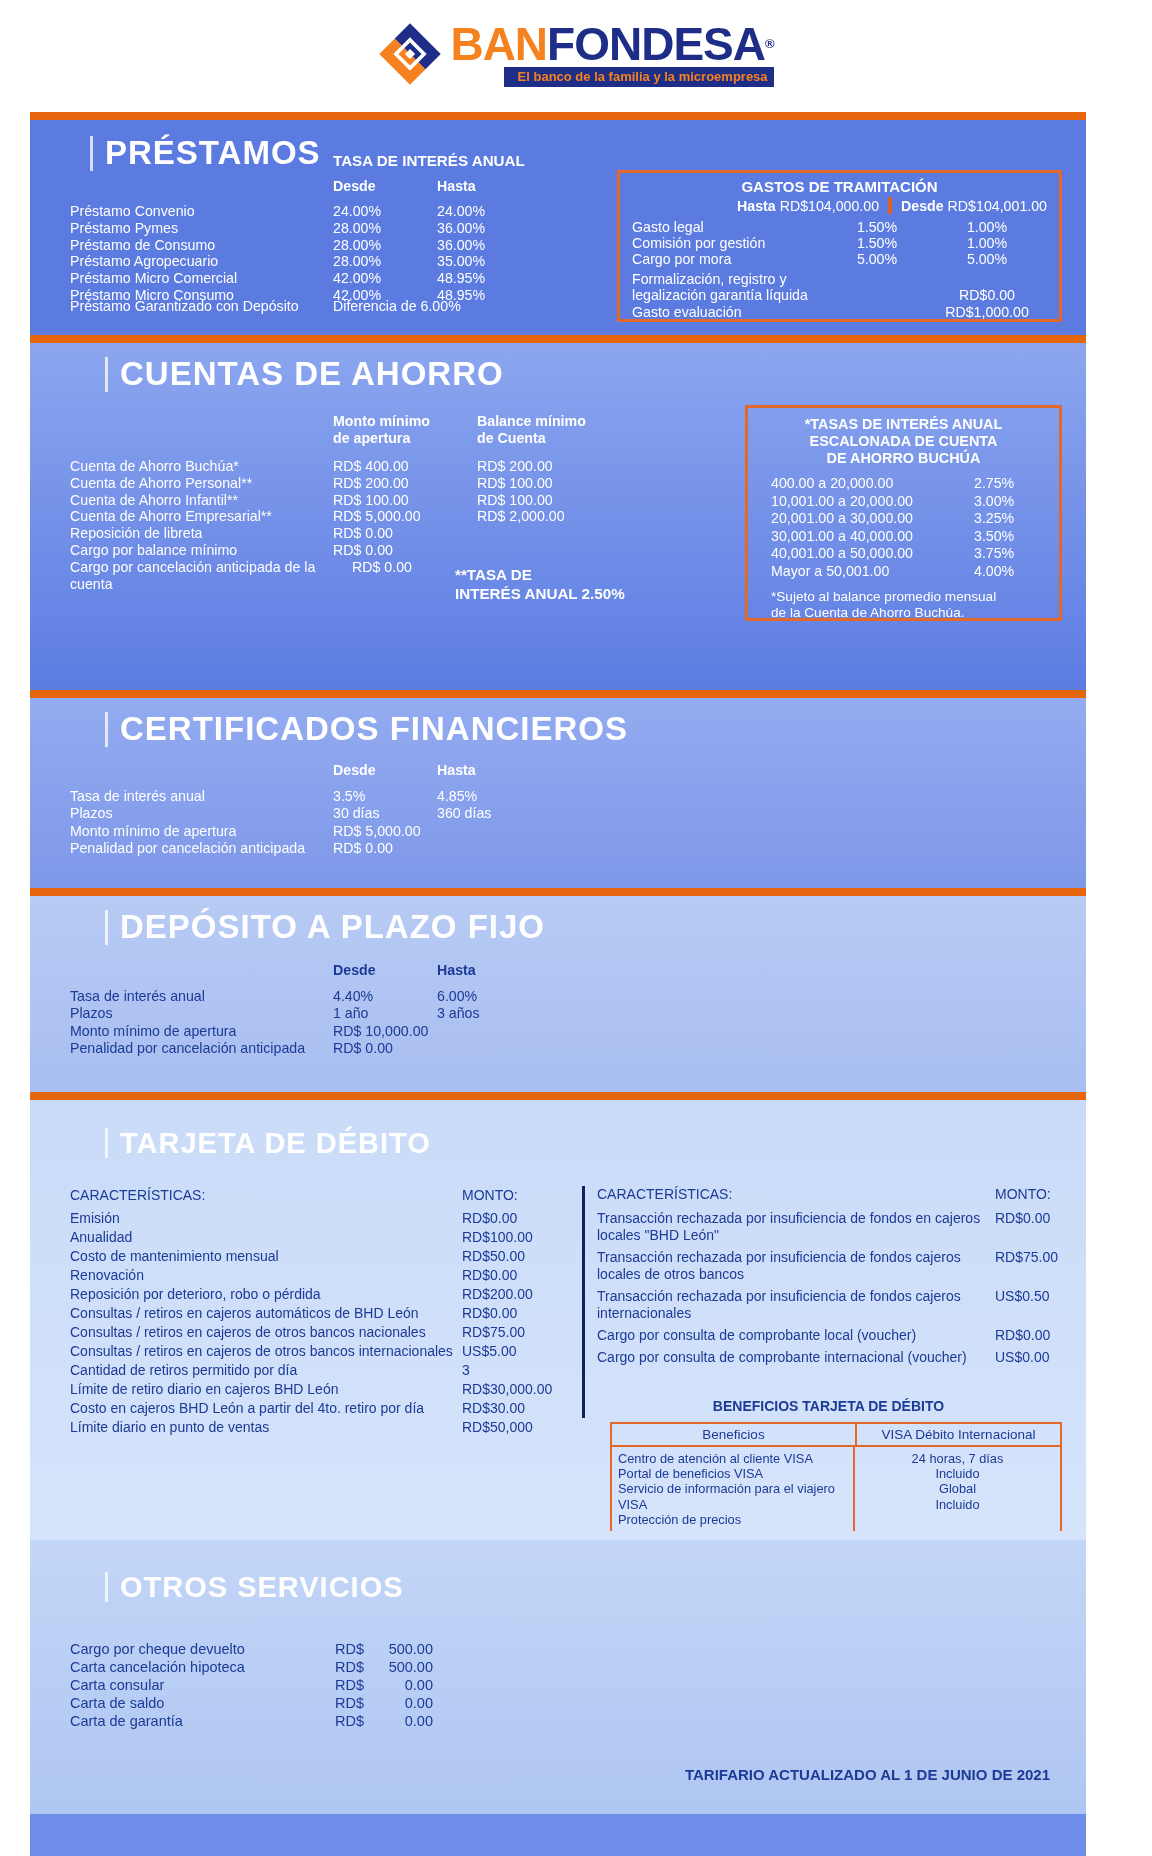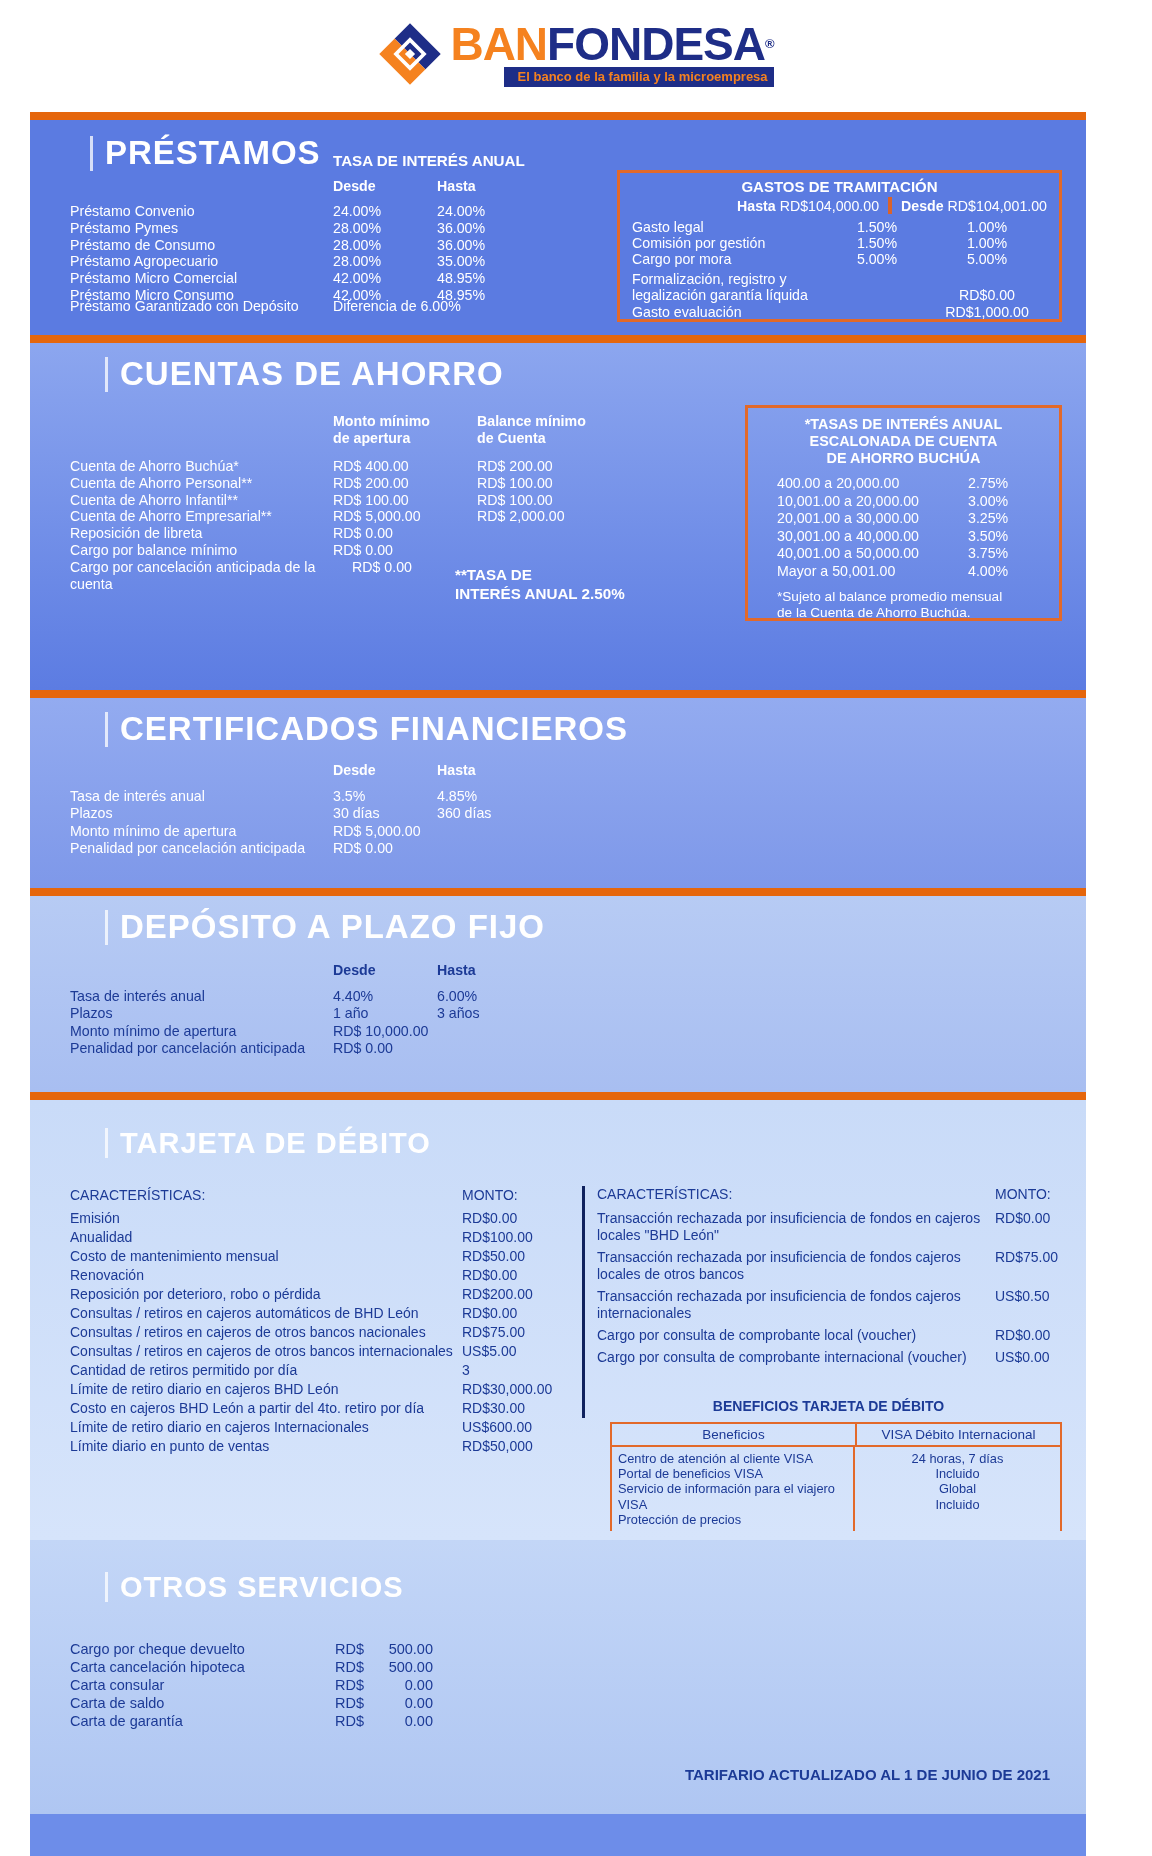--- a/index.html
+++ b/index.html
@@ -32,21 +32,21 @@
   .obox{border:3px solid #E2692A;}
   
   .gbox{left:587px;top:50px;width:445px;height:152px;padding:5px 12px;box-sizing:border-box;}
   .gbox .ghead{display:flex;justify-content:flex-end;align-items:center;font-size:14.2px;}
   .gbox .vsep{width:4px;height:17px;background:#D9632B;margin:0 9px;}
   .grow{display:flex;font-size:14.2px;line-height:16.2px;}
   .grow .lbl{flex:1;}
   .grow .c1{width:100px;text-align:center;}
   .grow .c2{width:120px;text-align:center;}
   
-  .ebox{left:715px;top:62px;width:317px;height:216px;padding:8px 29px;box-sizing:border-box;}
+  .ebox{left:715px;top:62px;width:317px;height:216px;padding:8px 23px;box-sizing:border-box;}
   .erow{display:flex;font-size:14.2px;line-height:17.6px;}
   .erow .rng{flex:1;}
   .erow .rate{width:62px;}
   
   .crow{display:flex;font-size:14px;line-height:19px;}
   .crow .lbl{width:392px;}
   .crow .val{flex:1;}
   .rrow{display:flex;font-size:14px;line-height:17px;margin-bottom:5px;}
   .rrow .lbl{width:398px;}
   .rrow .val{flex:1;}
@@ -381,24 +381,20 @@
         </div>
       <div class="crow">
           <span class="lbl">Límite de retiro diario en cajeros BHD León</span>
           <span class="val">RD$30,000.00</span>
         </div>
       <div class="crow">
           <span class="lbl">Costo en cajeros BHD León a partir del 4to. retiro por día</span>
           <span class="val">RD$30.00</span>
         </div>
       <div class="crow">
-          <span class="lbl">Límite de retiro diario en cajeros Internacionales</span>
-          <span class="val">US$600.00</span>
-        </div>
-      <div class="crow">
           <span class="lbl">Límite diario en punto de ventas</span>
           <span class="val">RD$50,000</span>
         </div>
     </div>
 
     <div class="abs vline" style="left:552px;top:86px;height:232px;"></div>
 
     <div class="abs navy" style="left:567px;top:86px;width:468px;">
       <div class="rrow" style="margin-bottom:7px;">
           <span class="lbl">CARACTERÍSTICAS:</span>

